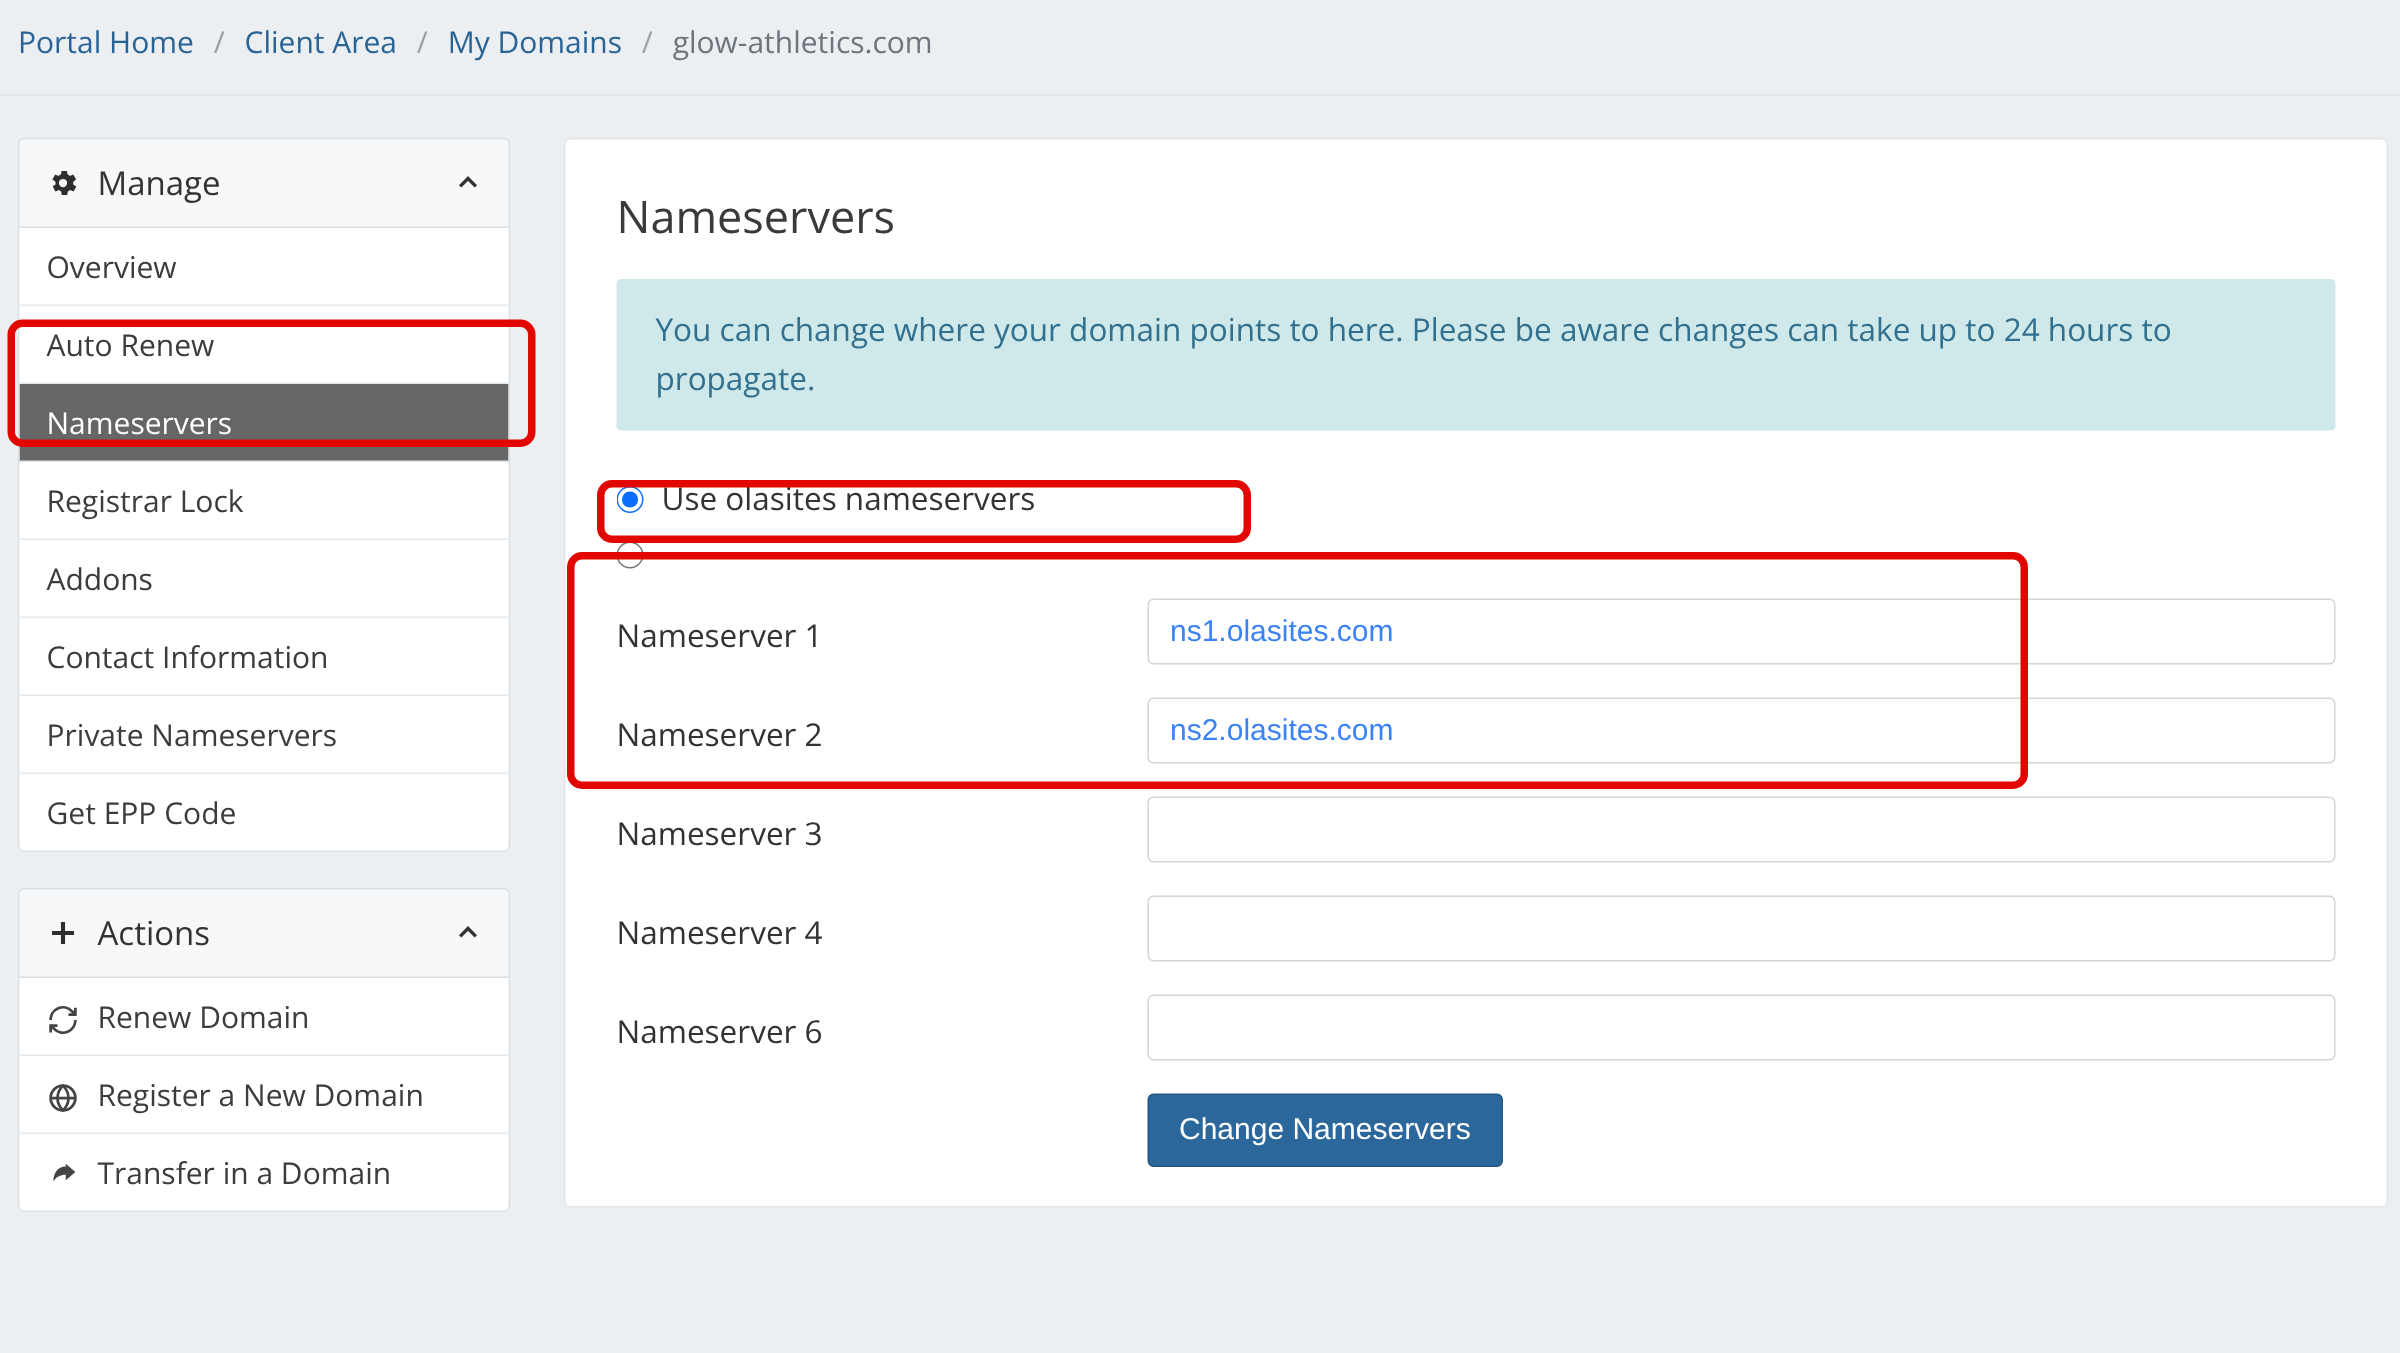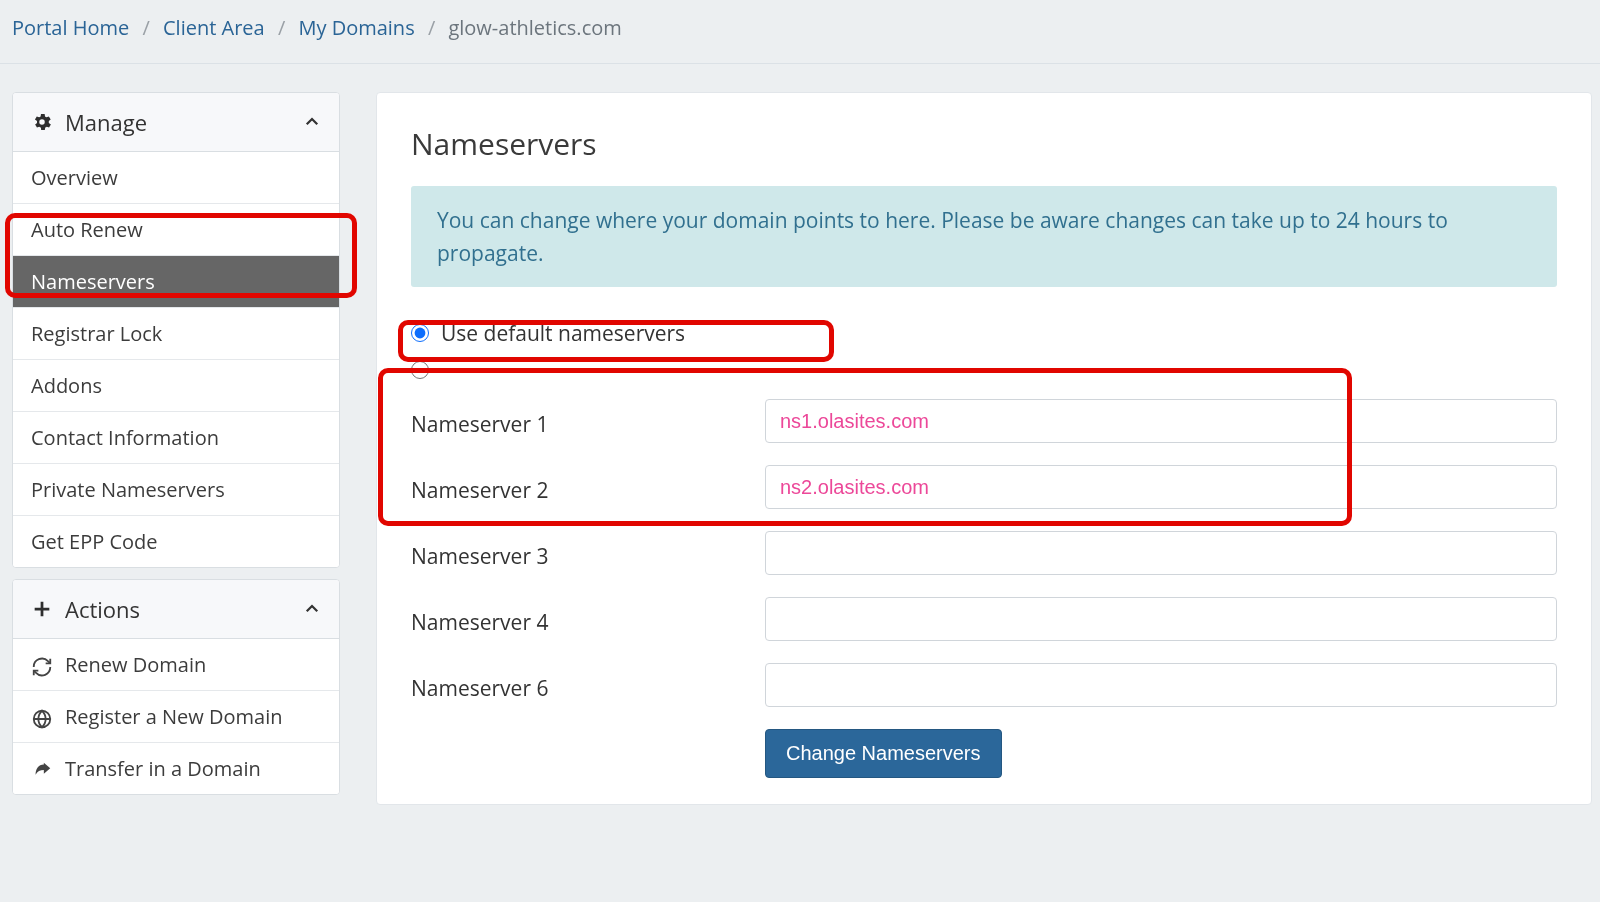--- a/index.html
+++ b/index.html
@@ -29,21 +29,21 @@
     padding: 28px 8px 20px 12px;
     gap: 36px;
   }
 
   
   .sidebar { width: 328px; flex: 0 0 328px; }
   .panel {
     background: #fff;
     border: 1px solid #d9dee2;
     border-radius: 4px;
-    margin-bottom: 11px;
+    margin-bottom: 24px;
     overflow: hidden;
   }
   .panel-header {
     display: flex;
     align-items: center;
     padding: 14px 18px;
     border-bottom: 1px solid #d9dee2;
     cursor: pointer;
     background: #f7f8fa;
   }
@@ -127,21 +127,21 @@
   .ns-field {
     flex: 1;
   }
   .ns-field input[type=text] {
     width: 100%;
     height: 44px;
     border: 1px solid #d0d5da;
     border-radius: 4px;
     padding: 0 14px;
     font-size: 20px;
-    color: #ec4899;
+    color: #3b82f6;
     background: #fff;
   }
   .submit-row {
     margin-left: 354px;
     margin-top: 4px;
   }
   .btn-primary {
     display: inline-block;
     background: #2b679a;
     color: #fff;
@@ -270,21 +270,21 @@
   </aside>
 
   <main class="main">
     <div class="card">
       <h1>Nameservers</h1>
 
       <div class="alert-info">You can change where your domain points to here. Please be aware changes can take up to 24 hours to propagate.</div>
 
       <label class="radio-row">
         <input type="radio" name="nschoice" checked="" style="">
-        <span>Use default nameservers</span>
+        <span>Use olasites nameservers</span>
       </label>
       <label class="radio-row">
         <input type="radio" name="nschoice" style="">
       </label>
 
       <div class="ns-grid">
         <div class="ns-row">
           <div class="ns-label">Nameserver 1</div>
           <div class="ns-field"><input type="text" value="ns1.olasites.com" style=""></div>
         </div>

